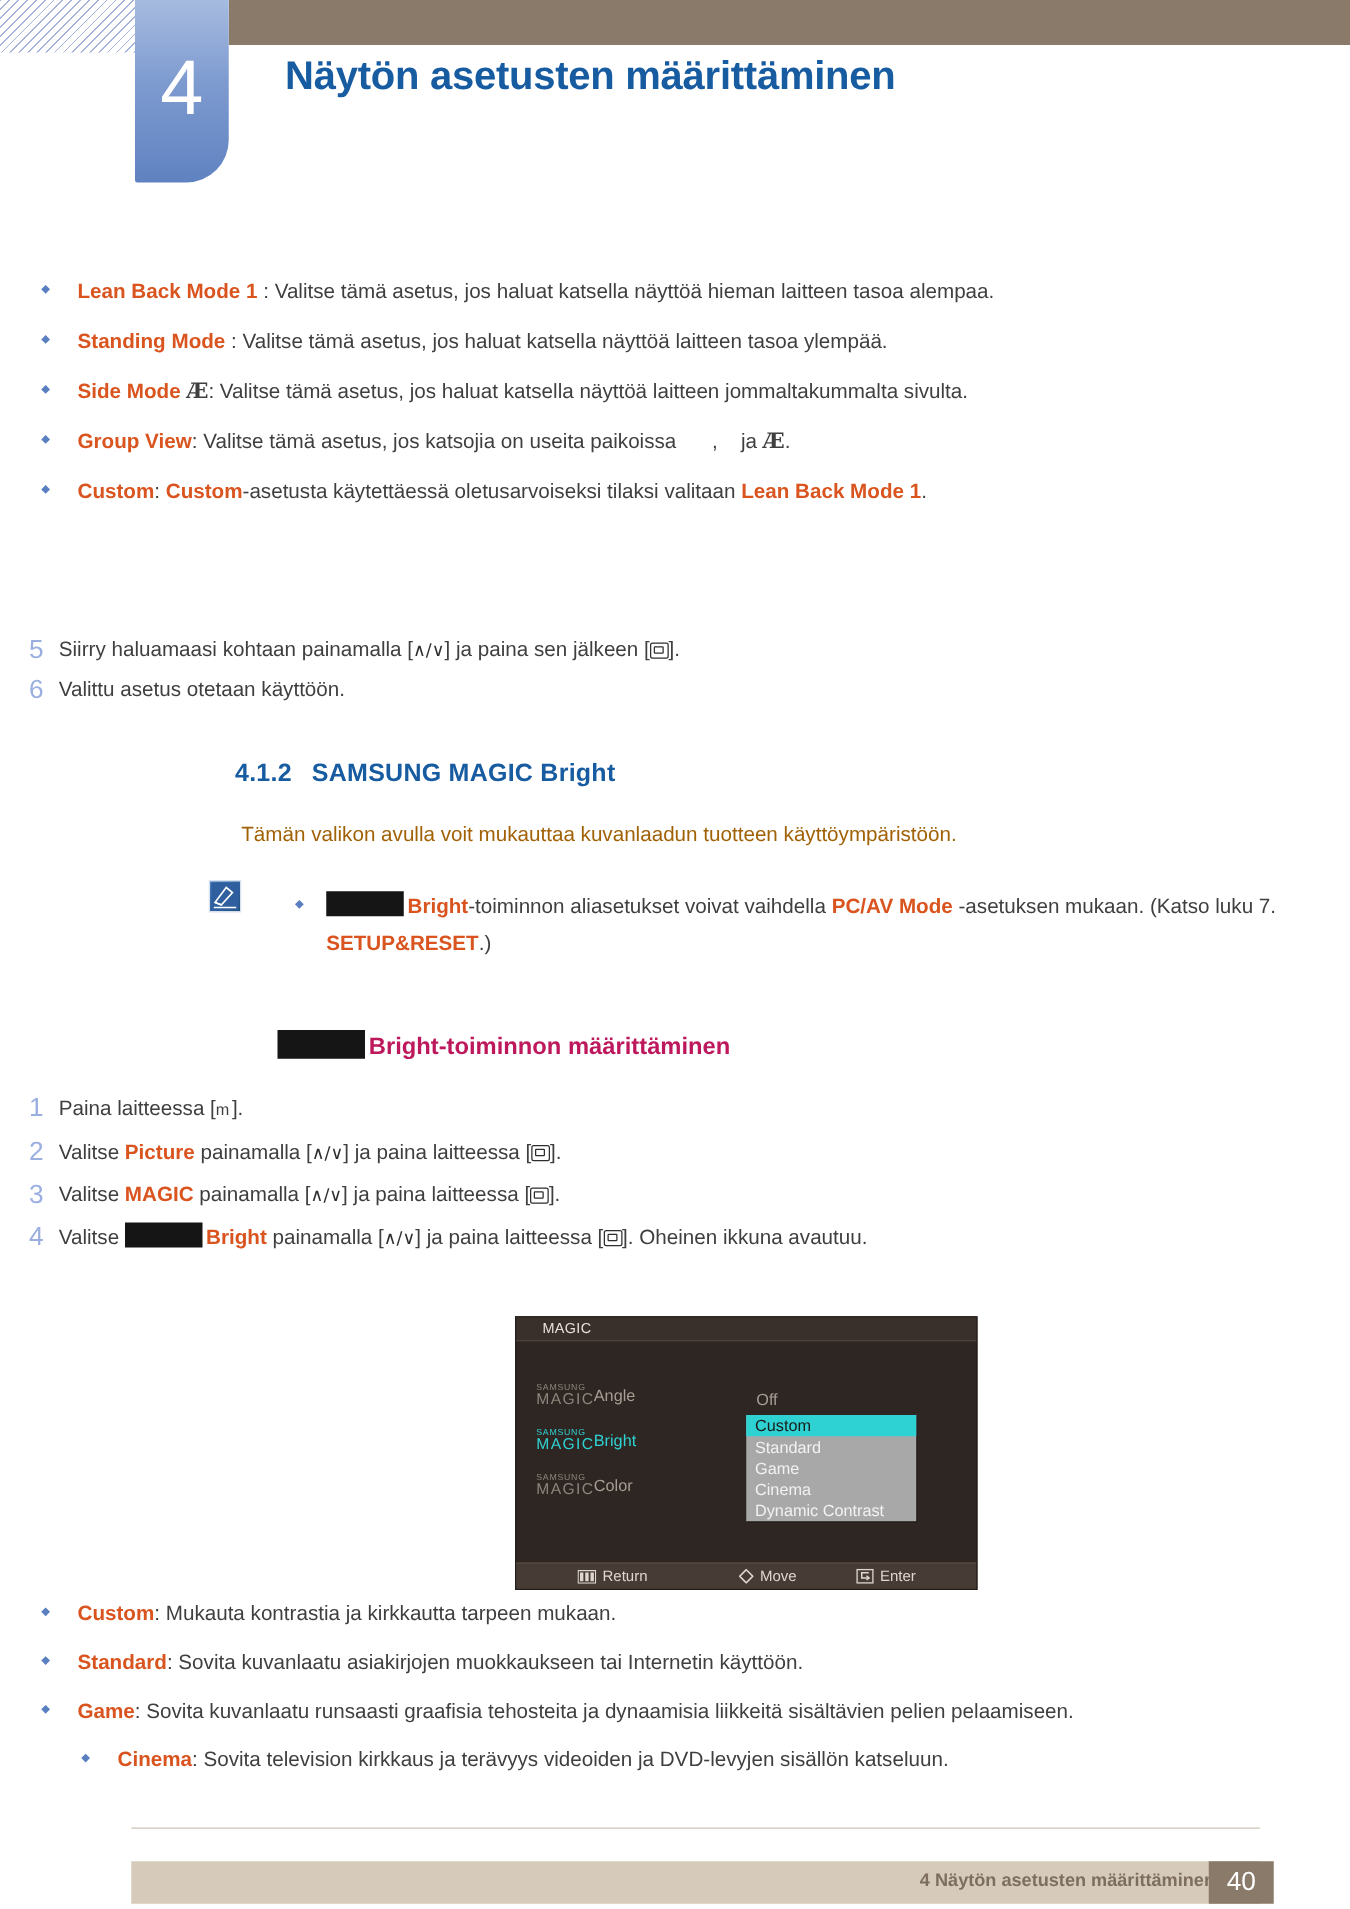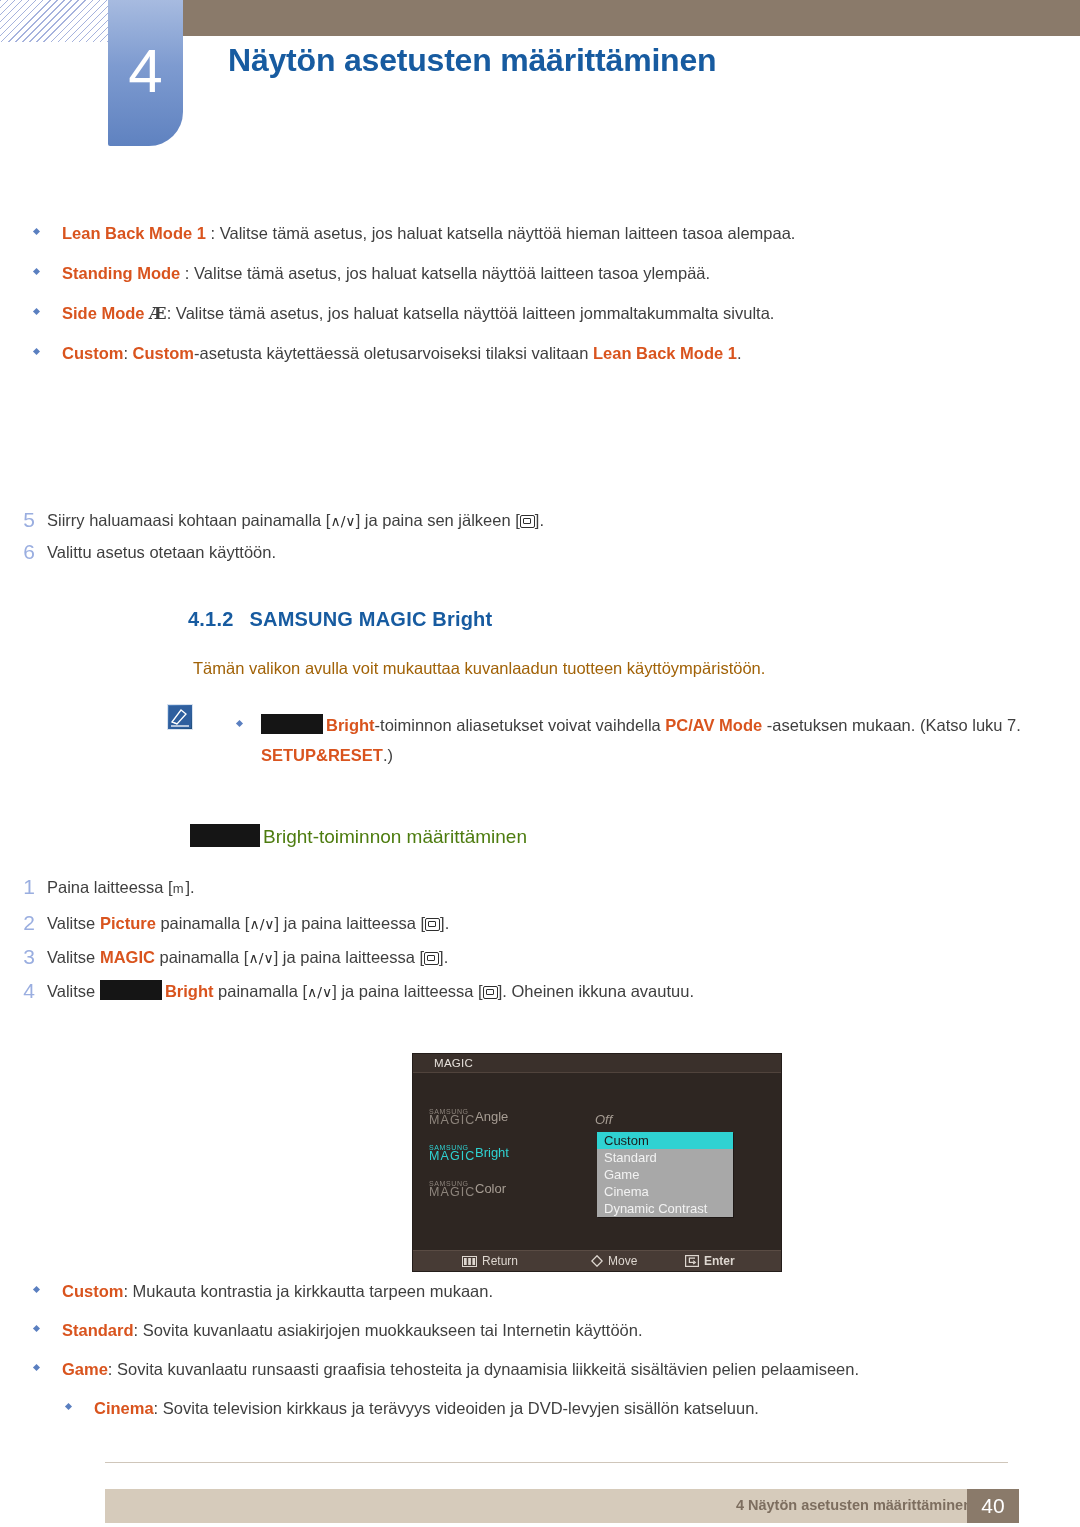--- a/index.html
+++ b/index.html
@@ -148,22 +148,23 @@
     display: inline-block;
     width: 62px; height: 20px;
     background: #151515;
     vertical-align: -3px;
     margin: 0 3px 0 0;
   }
   .magicbox.big { width: 70px; height: 23px; vertical-align: -4px; }
 
   .h3 {
     font-size: 19px;
-    font-weight: normal;
-    color: #4d7c0f;
+    font-weight: bold;
+    color: #be185d;
+    margin-left: 32px;
   }
 
   
   .key {
     display: inline-block;
     font-family: "DejaVu Sans", sans-serif;
     font-size: 14px;
     line-height: 1;
     vertical-align: 0px;
     color: #2e2e2e;
@@ -251,24 +252,23 @@
     display: inline-block;
     vertical-align: middle;
     font-size: 13px;
     color: #a79d94;
     margin-left: 2px;
   }
   .osd-item.sel .lbl { color: #2fd2d2; }
 
   .osd-value {
     position: absolute;
-    left: 182px;
+    left: 192px;
     font-size: 13px;
     color: #a79d94;
-    font-style: italic;
   }
 
   .osd-drop {
     position: absolute;
     left: 184px; top: 59px;
     width: 136px;
     background: #a8a8a8;
     padding: 0;
     box-shadow: 1px 1px 0 rgba(0,0,0,0.35);
   }
@@ -293,21 +293,21 @@
   }
   .osd-foot .fitem {
     position: absolute;
     top: 3px;
     font-size: 12px;
     color: #ded7d0;
     white-space: nowrap;
   }
   .fi-ret { left: 49px; }
   .fi-mov { left: 178px; }
-  .fi-ent { left: 272px; font-weight: bold; }
+  .fi-ent { left: 272px; }
   .ficon { display: inline-block; vertical-align: -2px; margin-right: 5px; }
 
   
   .footline {
     position: absolute;
     left: 105px; top: 1462px;
     width: 903px; height: 1px;
     background: #cfc6ba;
   }
   .footbar {
@@ -359,20 +359,27 @@
     <span class="dot"></span>
     <span class="ora">Standing Mode</span><span> : Valitse tämä asetus, jos haluat katsella näyttöä laitteen tasoa ylempää.</span>
   </div>
 
   <div class="bullet-row" style="width:790px; margin-top:10px;">
     <span class="dot"></span>
     <span class="ora">Side Mode</span>
     <span style="font-family:'DejaVu Serif',serif;font-weight:bold;font-size:17px;">Æ</span><span>: Valitse tämä asetus, jos haluat katsella näyttöä laitteen jommaltakummalta sivulta.</span>
   </div>
 
+  <div class="bullet-row" style="width:860px; margin-top:10px;">
+    <span class="dot"></span>
+    <span class="ora">Group View</span><span>: Valitse tämä asetus, jos katsojia on useita paikoissa</span>
+    <span style="display:inline-block;width:24px;"></span><span>,</span>
+    <span style="display:inline-block;width:14px;"></span><span>ja</span>
+    <span style="font-family:'DejaVu Serif',serif;font-weight:bold;font-size:17px;">Æ</span><span>.</span>
+  </div>
 
   <div class="bullet-row" style="width:880px; margin-top:10px;">
     <span class="dot"></span>
     <span class="ora">Custom</span><span>: </span><span class="ora">Custom</span><span>-asetusta käytettäessä oletusarvoiseksi tilaksi valitaan </span><span class="ora">Lean Back Mode 1</span><span>.</span>
   </div>
 </div>
 
 <div class="blk" style="left:0; top:504px; width:1080px;">
   <div class="step">
     <span class="num">5</span><span>Siirry haluamaasi kohtaan painamalla [</span><span class="key">∧/∨</span><span>] ja paina sen jälkeen [</span><span class="keybox"></span><span>].</span>

